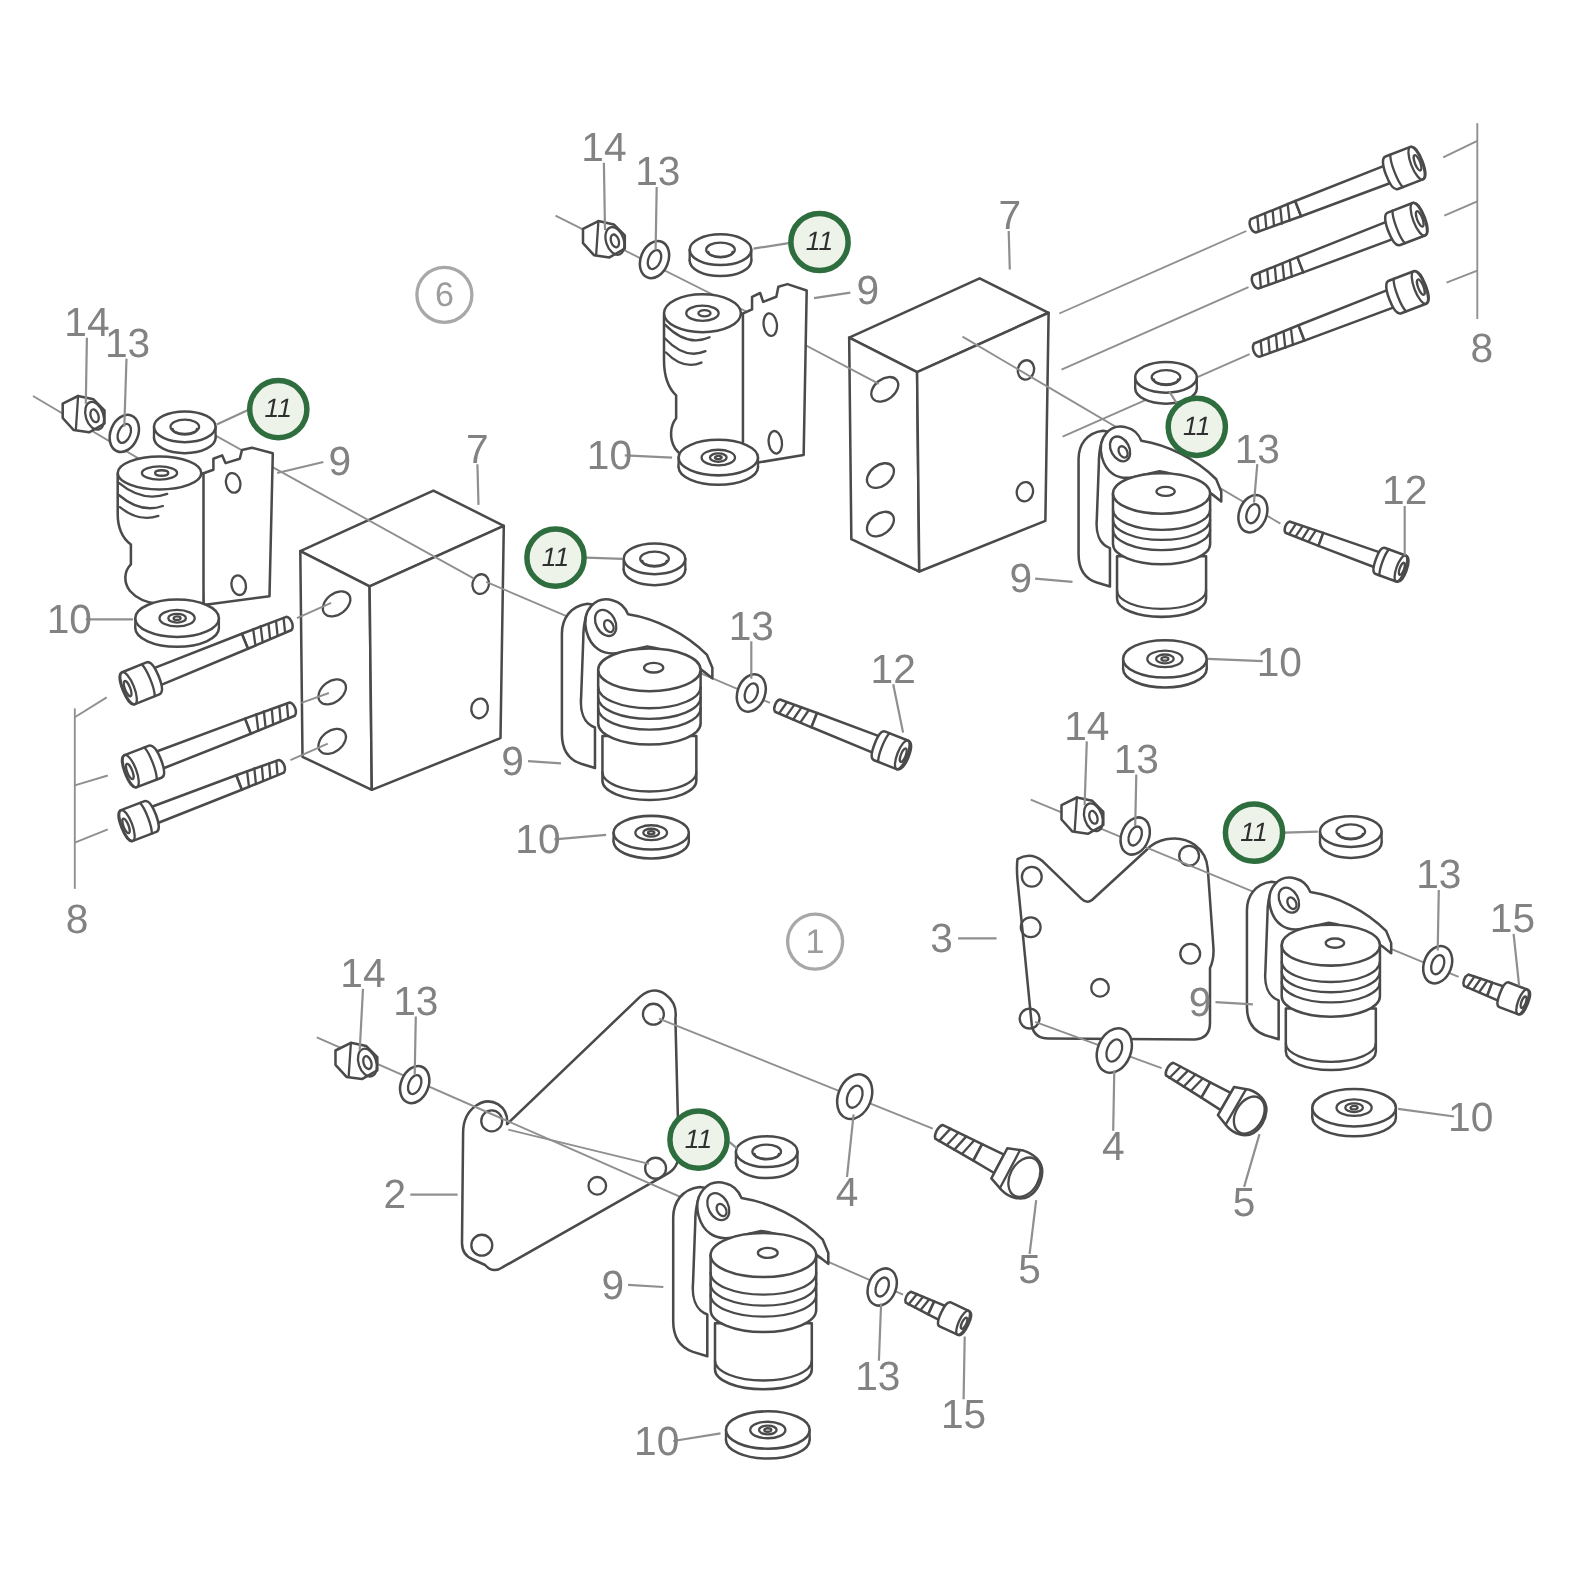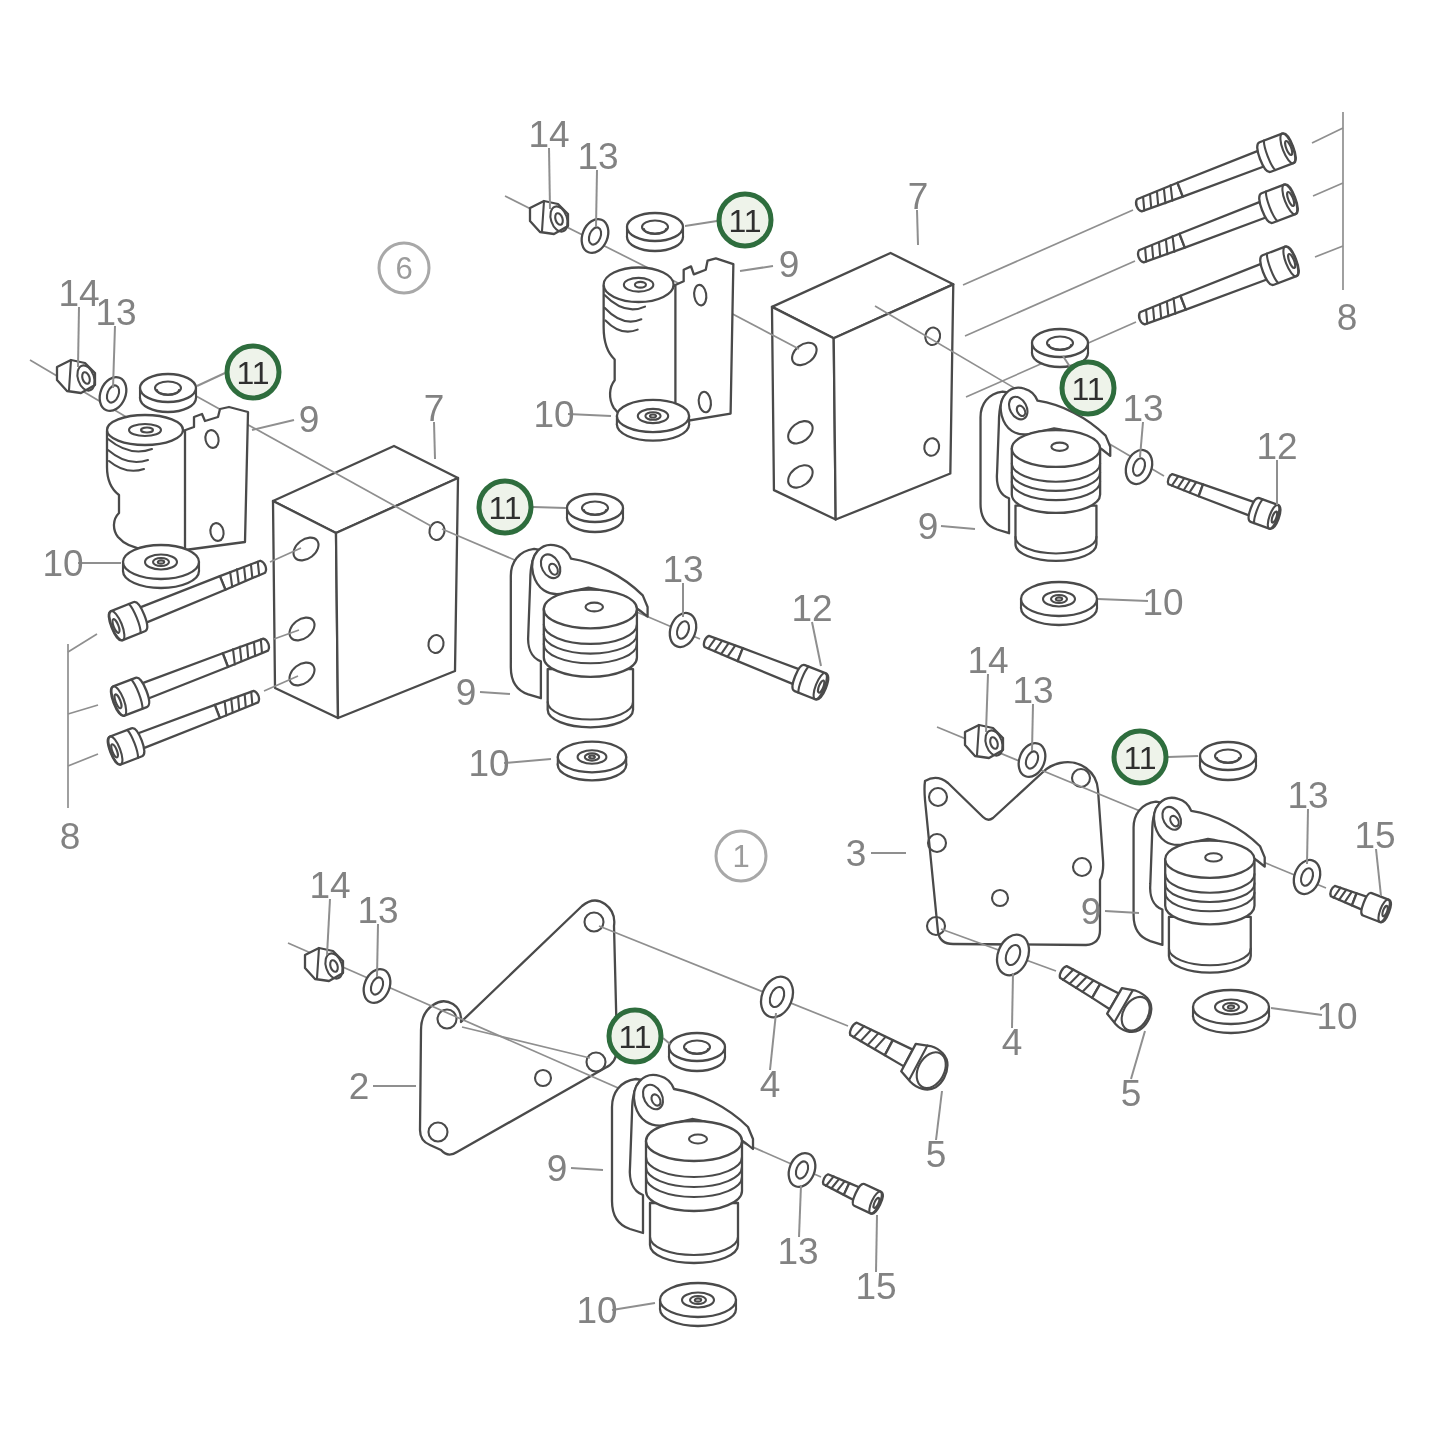--- a/index.html
+++ b/index.html
@@ -15,21 +15,21 @@
   .p{fill:#ffffff;stroke:var(--outline);stroke-width:2.3;stroke-linejoin:round;stroke-linecap:round;}
   .s{fill:none;stroke:var(--outline);stroke-width:2.1;stroke-linejoin:round;stroke-linecap:round;}
   .guide{stroke:var(--leader);stroke-width:1.7;fill:none;}
   .leader{stroke:var(--leader);stroke-width:2;fill:none;}
   #label-layer{position:absolute;left:0;top:0;width:1445px;height:1445px;pointer-events:none;}
   .lbl{position:absolute;transform:translate(-50%,-50%);font-size:37px;color:var(--label);
        white-space:nowrap;line-height:1;}
   .callout{position:absolute;transform:translate(-50%,-50%);border-radius:50%;
            display:flex;align-items:center;justify-content:center;line-height:1;box-sizing:border-box;}
   .hl{width:57px;height:57px;border:5px solid var(--hl-ring);background:var(--hl-fill);
-      color:var(--hl-text);font-size:32px;}
+      color:var(--hl-text);font-size:24px;font-style:italic;}
   .ref{width:53px;height:53px;border:3px solid var(--ref-ring);background:#ffffff;
        color:var(--ref-text);font-size:31px;}
 </style>
 </head>
 <body>
 
 <div id="stage">
   <svg id="drawing" viewBox="0 0 1445 1445" xmlns="http://www.w3.org/2000/svg">
     <defs>
 

